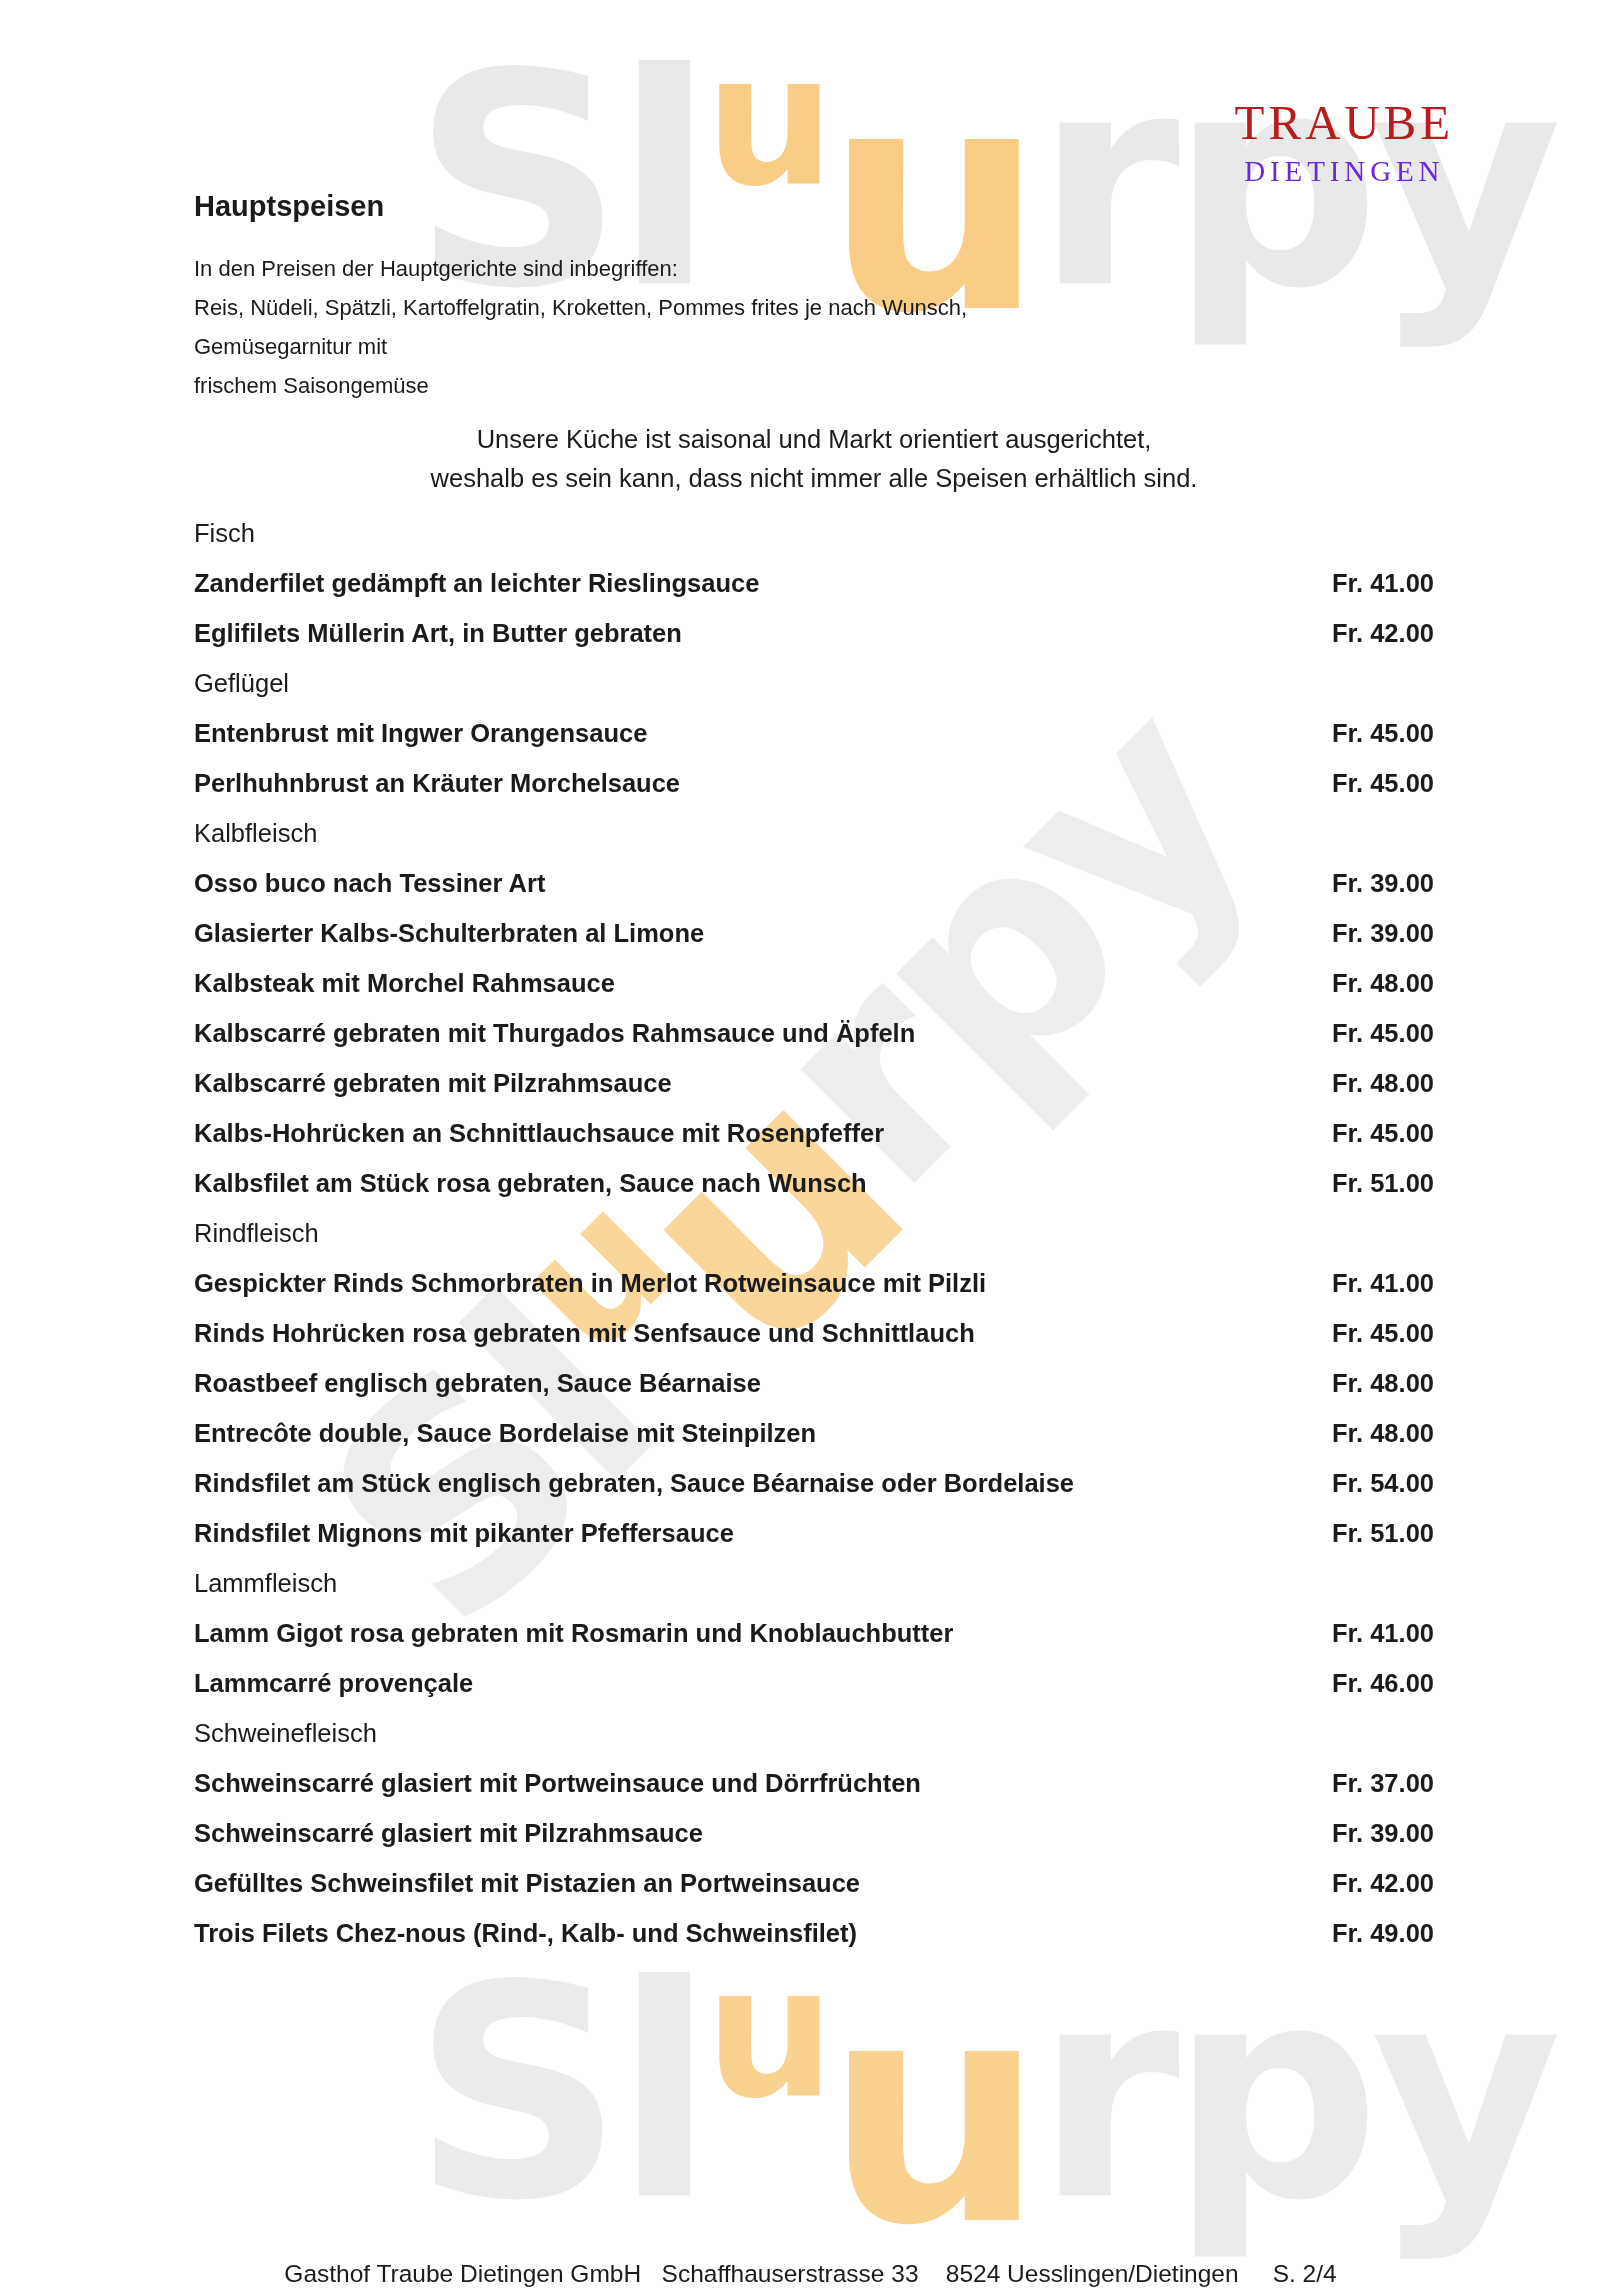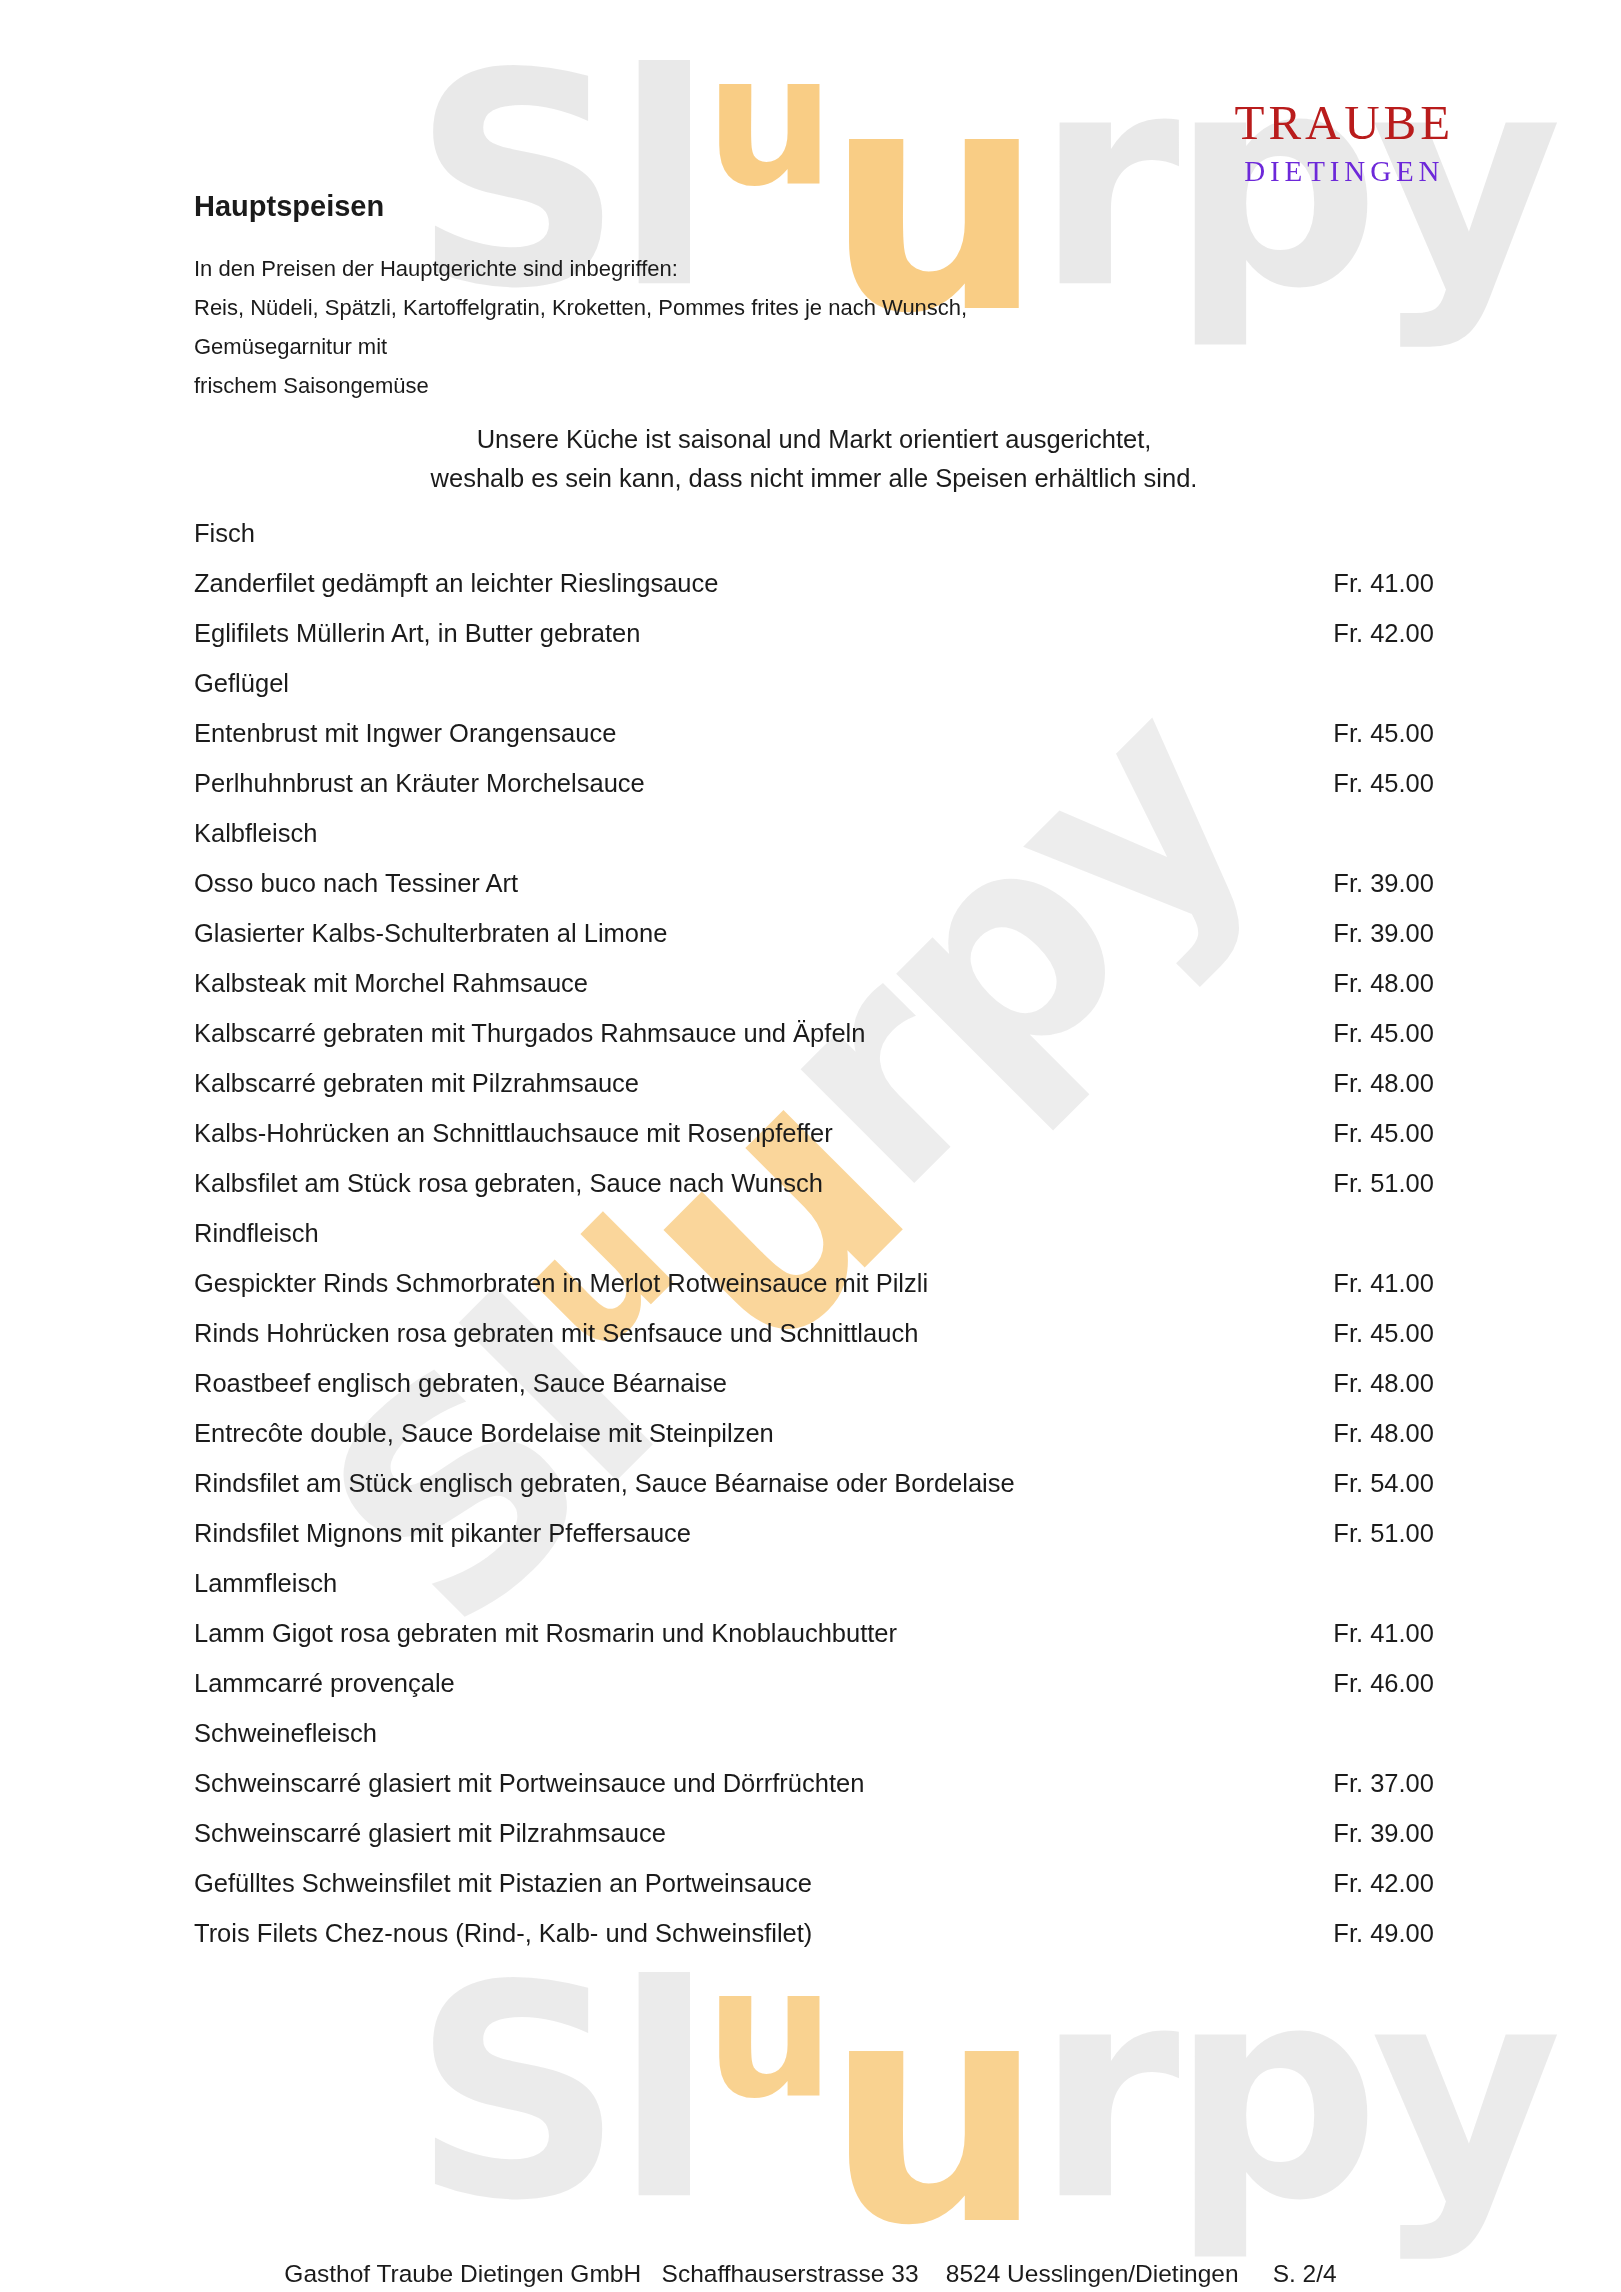--- a/index.html
+++ b/index.html
@@ -51,21 +51,21 @@
     margin:0 0 23.5px 0;
   }
   .intro-block { text-align:left; font-size:22px; line-height:39px; margin-bottom:15.7px; }
   .note-block  { text-align:center; font-size:25.5px; line-height:39px; margin-bottom:9.8px; }
   .menu { margin-top:3.9px; }
   .section-heading {
     font-weight:400; font-size:25.5px; line-height:50px;
   }
   .menu-row {
     display:flex; justify-content:space-between; align-items:baseline;
-    font-size:25.5px; line-height:50px;
+    font-size:25.5px; line-height:50px;font-weight:bold;
   }
   .item-name { text-align:left; }
   .item-price { text-align:right; white-space:nowrap; }
   
   .footer {
     position:absolute; left:0; width:1621px; top:2174px;
     text-align:center; font-size:24.5px; line-height:40px; z-index:1;
     white-space:pre;
   }
 </style>

